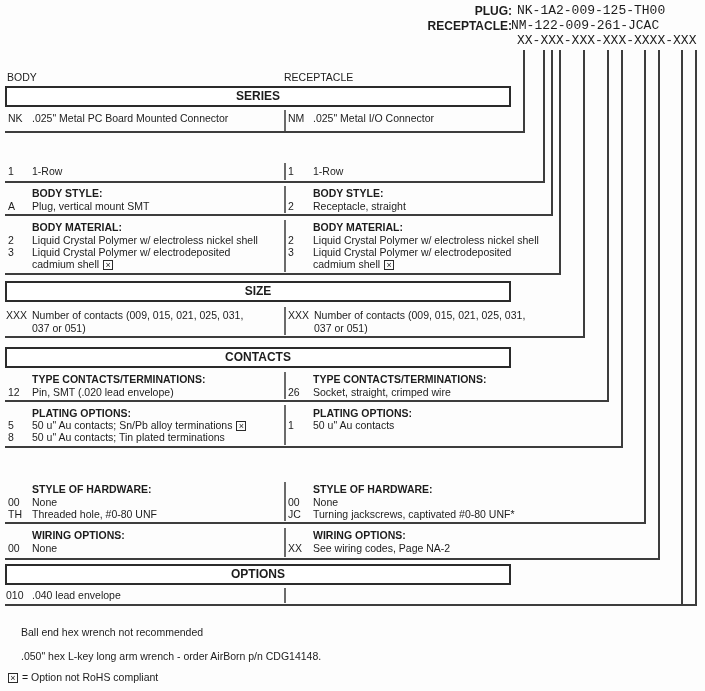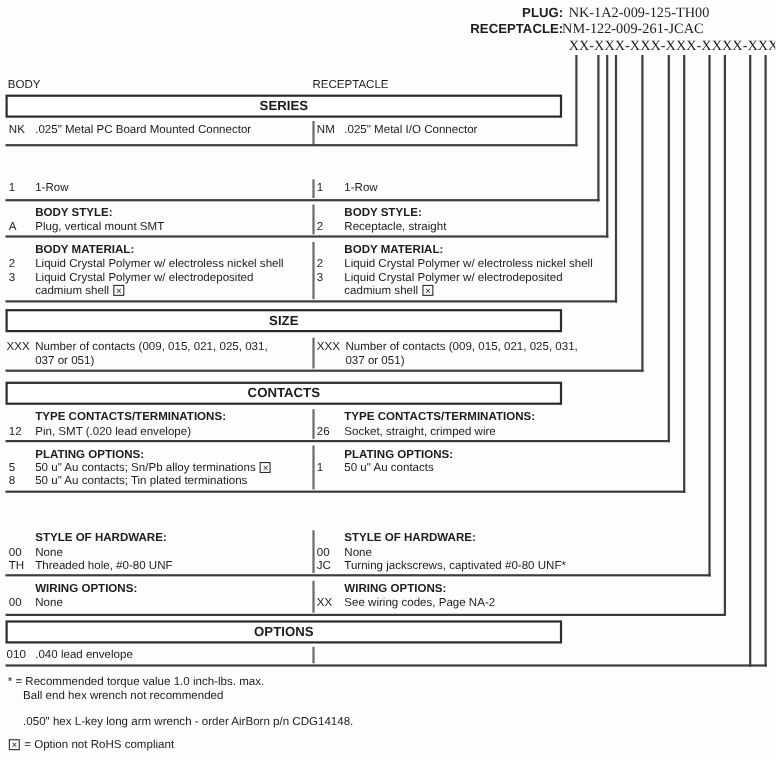--- a/index.html
+++ b/index.html
@@ -2,21 +2,21 @@
 <html><head>
 <meta charset="utf-8">
 <style>
   html,body{margin:0;padding:0;background:#fff;}
   #sheet{
     position:relative;width:705px;height:691px;background:#fdfdfd;
     font-family:"Liberation Sans",sans-serif;color:#1c1c1c;overflow:hidden;
   }
   .t{position:absolute;font-size:10.5px;line-height:12px;white-space:nowrap;}
   .b{font-weight:bold;}
-  .mono{position:absolute;font-family:Liberation Serif, serif;font-size:13px;line-height:14px;white-space:nowrap;}
+  .mono{position:absolute;font-family:Liberation Mono, monospace;font-size:13px;line-height:14px;white-space:nowrap;}
   .pnlabel{position:absolute;width:130px;text-align:right;font-weight:bold;font-size:12px;line-height:14px;white-space:nowrap;}
   .hdrbox{
     position:absolute;left:5px;width:502px;height:17px;border:2px solid #2b2b2b;background:#fff;
     text-align:center;font-weight:bold;font-size:12px;line-height:17px;
   }
   .rule{position:absolute;left:5px;height:2px;background:#3d3d3d;}
   .vline{position:absolute;top:50px;width:2px;background:#3d3d3d;}
   .cdiv{position:absolute;left:284px;width:2px;background:#6b6b6b;}
   .rohs-box{
     display:inline-block;width:8px;height:8px;border:1px solid #2b2b2b;
@@ -141,18 +141,17 @@
   <div class="t" style="left:313px;top:542px">See wiring codes, Page NA-2</div>
   <div class="cdiv" style="top:528px;height:29px"></div>
   <div class="rule" style="top:558px;width:655px"></div>
 
   <div class="hdrbox" style="top:564px">OPTIONS</div>
   <div class="t" style="left:6px;top:589px">010</div>
   <div class="t" style="left:32px;top:589px">.040 lead envelope</div>
   <div class="cdiv" style="top:588px;height:15px"></div>
   <div class="rule" style="top:604px;width:692px"></div>
 
-  <div class="t" style="left:7px;top:614px">* = Recommended torque value 1.0 inch-lbs. max.</div>
   <div class="t" style="left:21px;top:626px">Ball end hex wrench not recommended</div>
   <div class="t" style="left:21px;top:650px">.050" hex L-key long arm wrench - order AirBorn p/n CDG14148.</div>
   <div class="t" style="left:4px;top:671px"><span class="rohs-box"></span><span>= Option not RoHS compliant</span></div>
 
 </div>
 
 </body></html>

